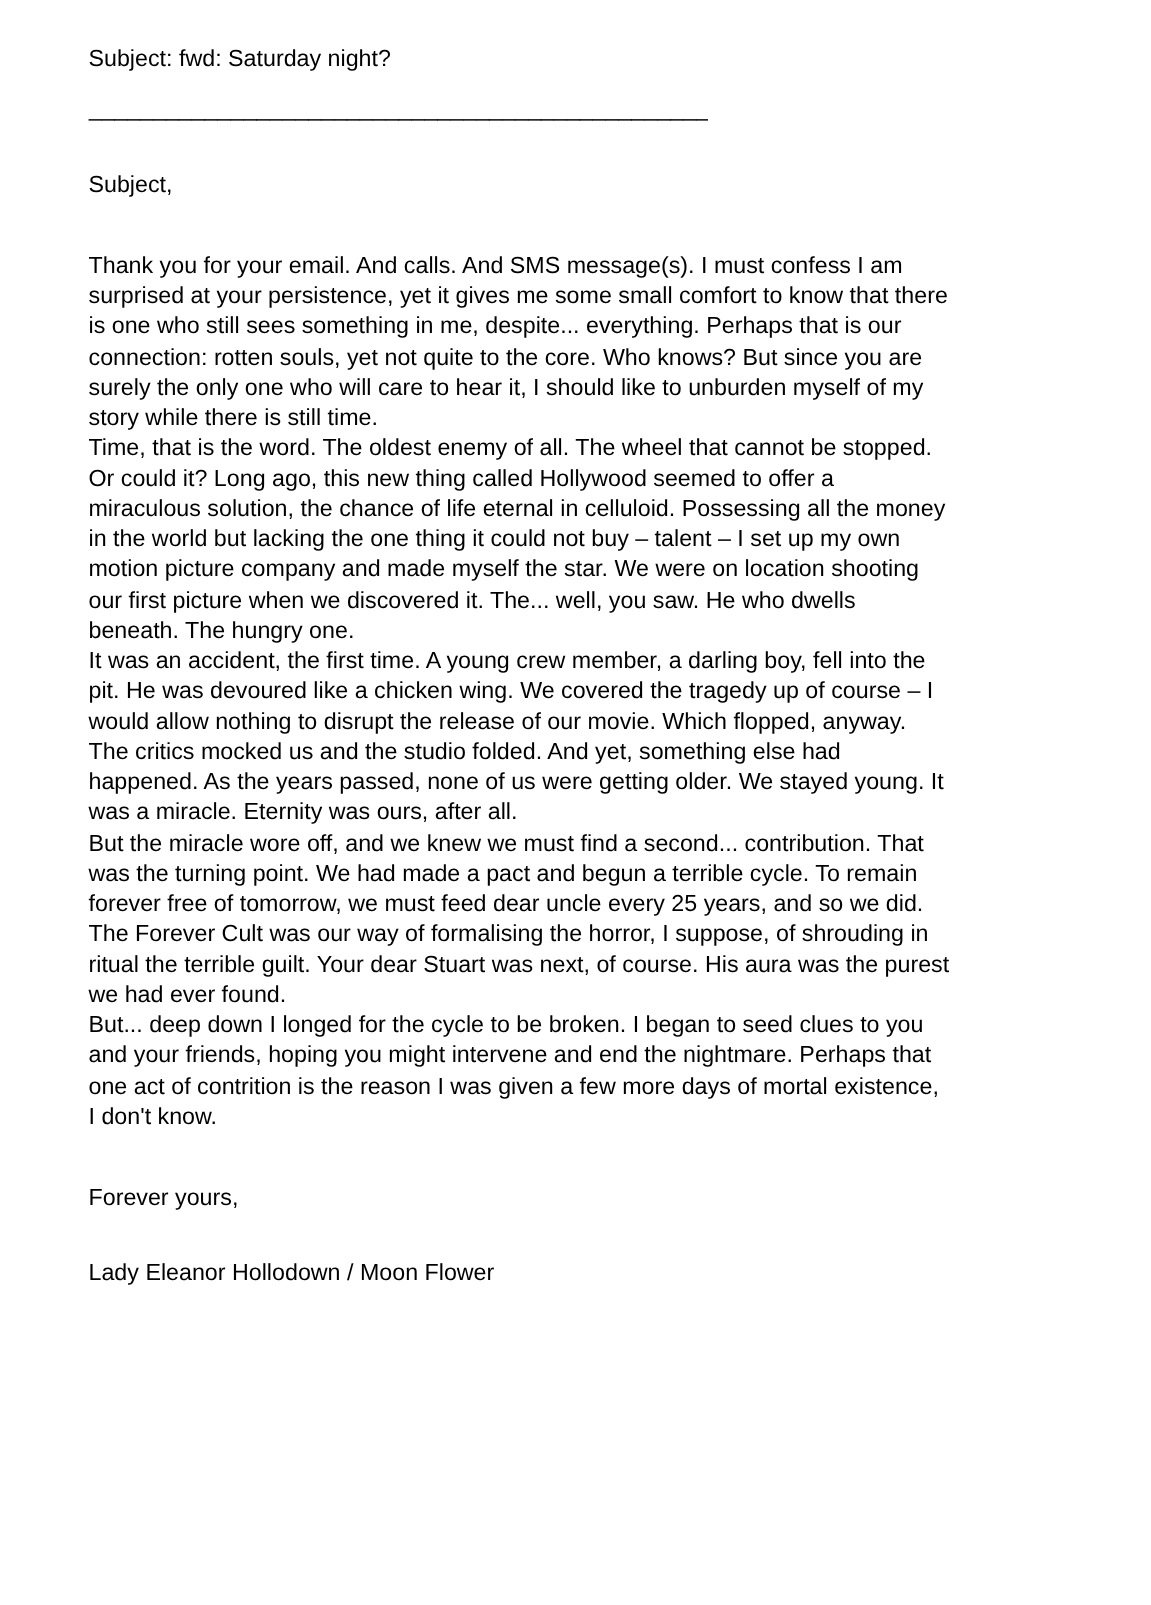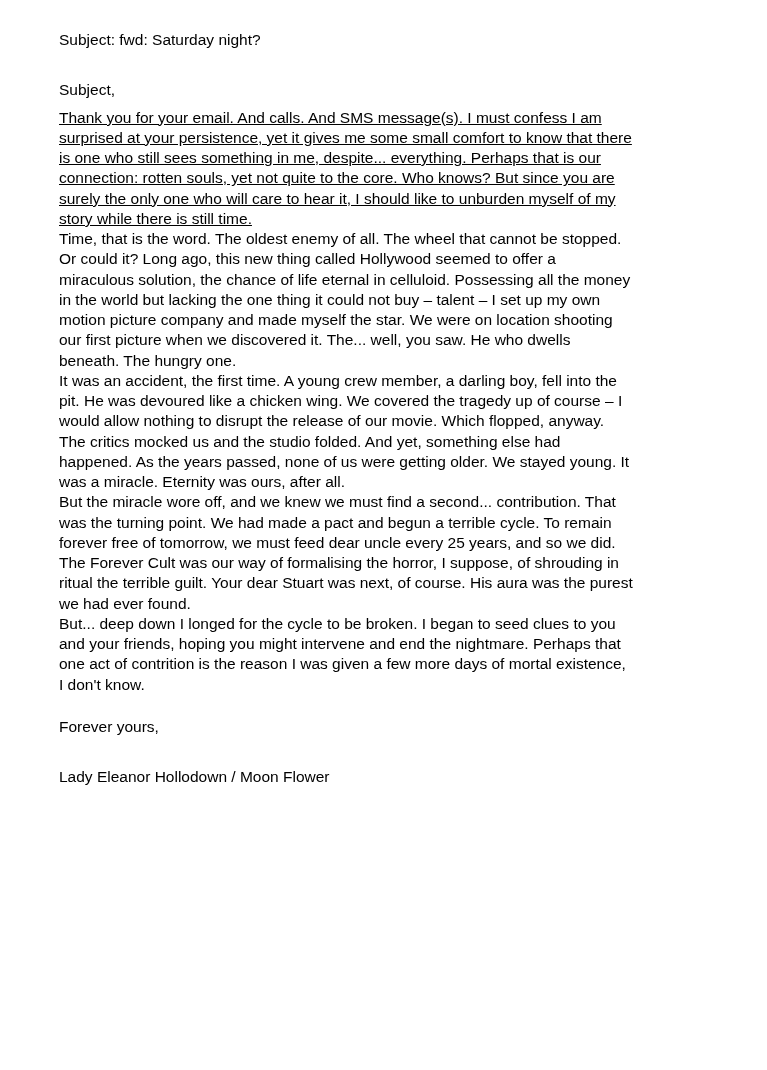--- a/index.html
+++ b/index.html
@@ -23,29 +23,30 @@
   .subject { }
   .divider {
     margin-top: 13px;
     width: 413px;
     white-space: nowrap;
     overflow: hidden;
     height: 20.25px;
   }
   .salutation { margin-top: 30px; }
   #paragraphs .para { white-space: pre-line; }
-  #paragraphs .para:first-child { margin-top: 7px; text-decoration: underline; }
-  .closing { margin-top: 22px; }
+  #paragraphs .para:first-child { margin-top: 34px; }
+  .closing { margin-top: 34px; }
   .signature { margin-top: 30px; }
 </style>
 </head>
 <body>
 
 <div class="page">
   <div class="subject">Subject: fwd: Saturday night?</div>
+  <div class="divider">________________________________________________</div>
   <div class="salutation">Subject,</div>
   <div id="paragraphs">
       <div class="para">Thank you for your email. And calls. And SMS message(s). I must confess I am
 surprised at your persistence, yet it gives me some small comfort to know that there
 is one who still sees something in me, despite... everything. Perhaps that is our
 connection: rotten souls, yet not quite to the core. Who knows? But since you are
 surely the only one who will care to hear it, I should like to unburden myself of my
 story while there is still time.</div>
       <div class="para">Time, that is the word. The oldest enemy of all. The wheel that cannot be stopped.
 Or could it? Long ago, this new thing called Hollywood seemed to offer a

